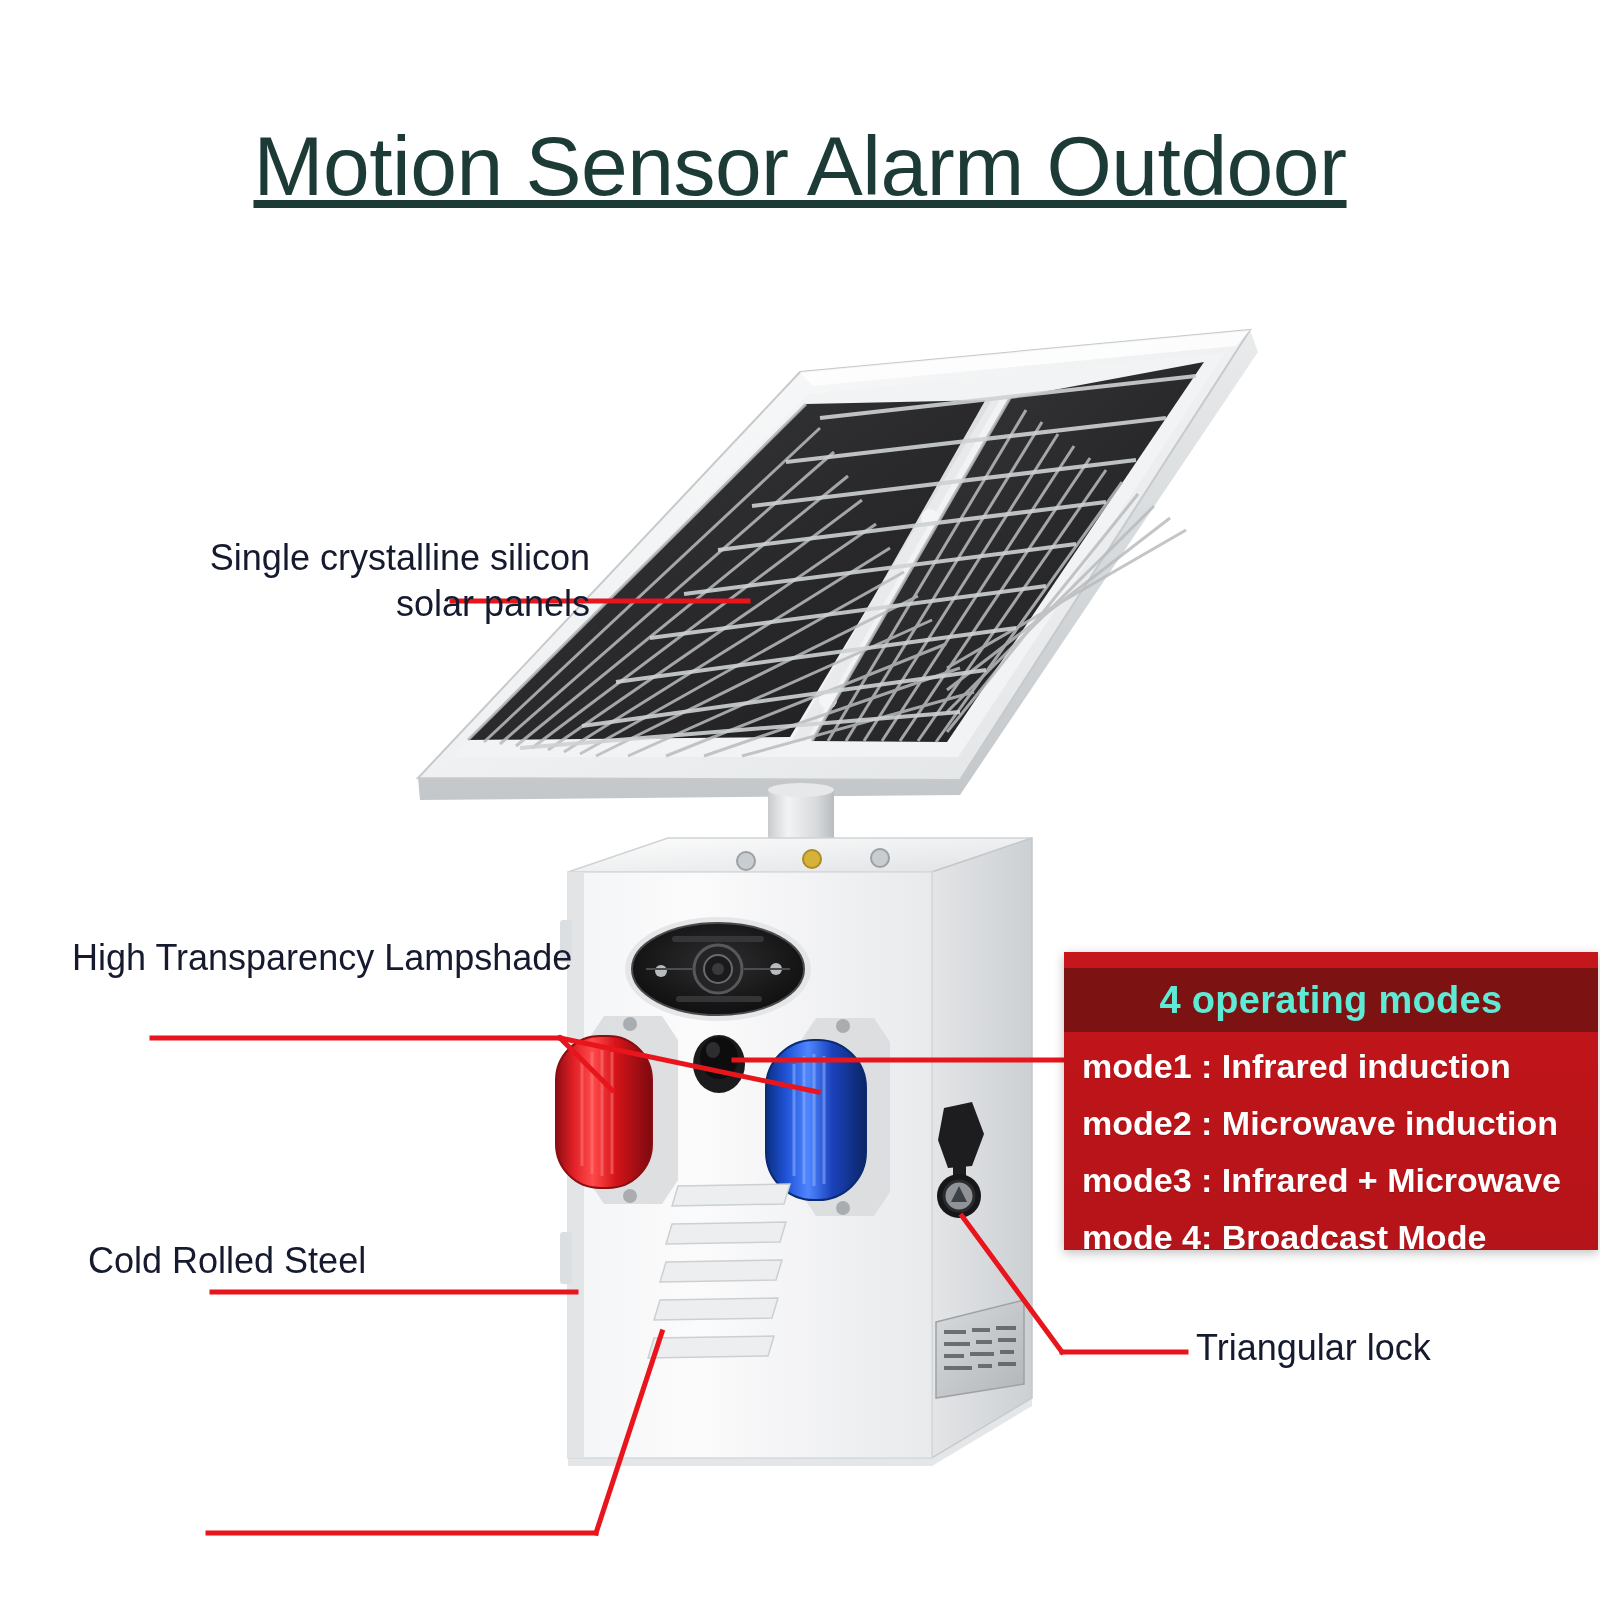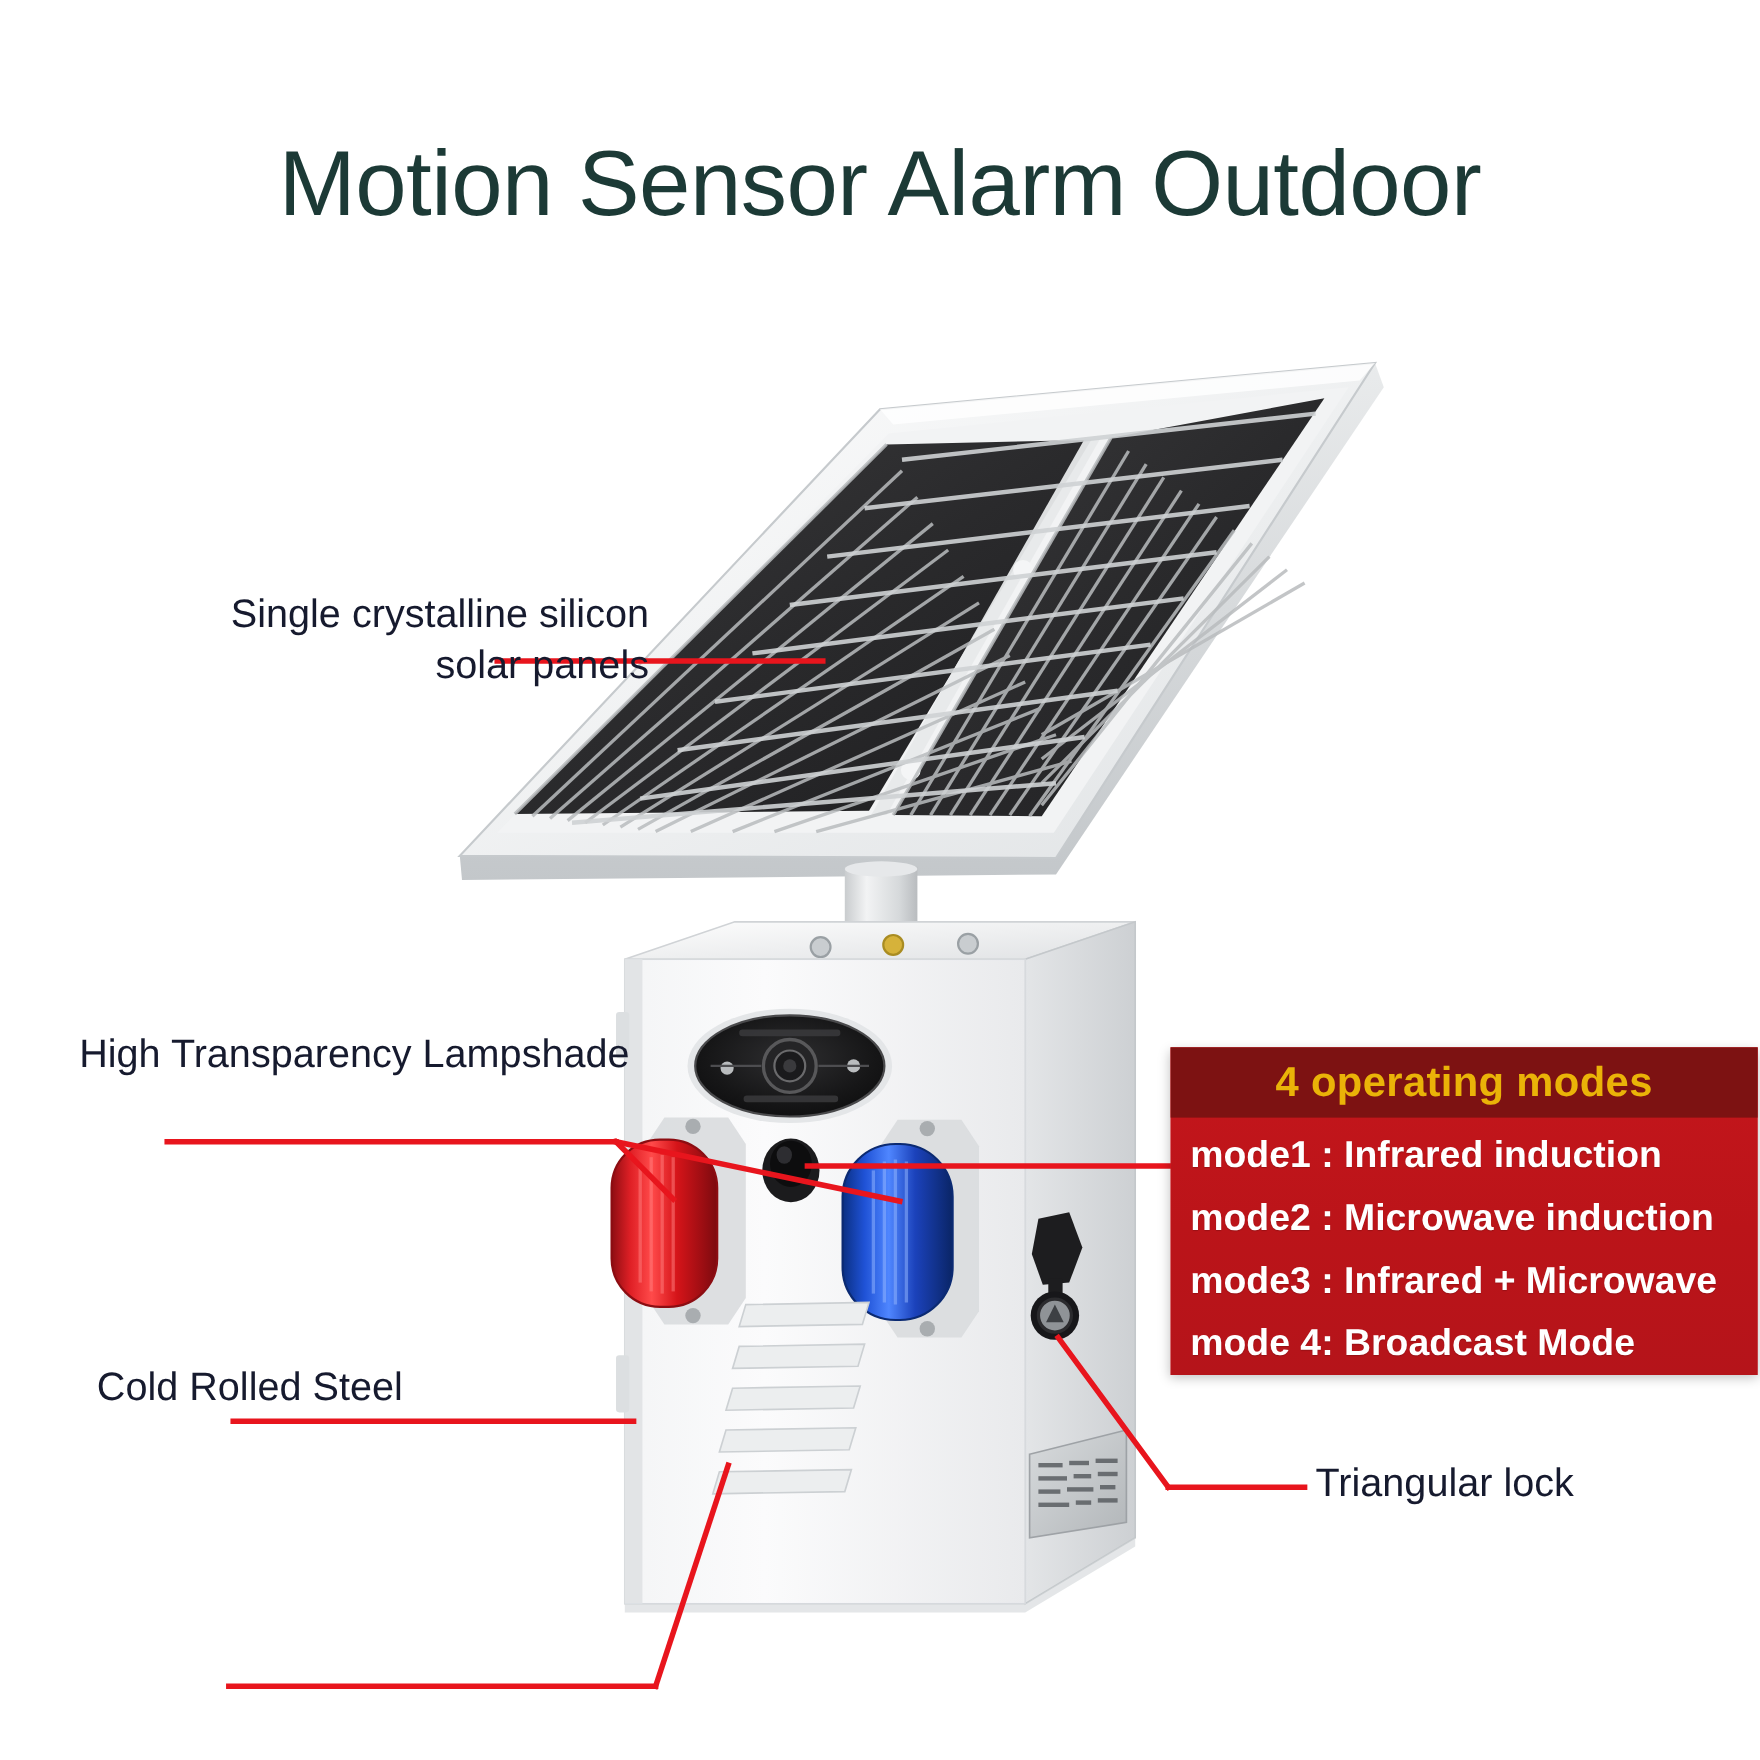--- a/index.html
+++ b/index.html
@@ -15,20 +15,21 @@
 
   
   .title{
     position:absolute;left:0;top:118px;width:1600px;
     text-align:center;
     font-size:84px;
     font-weight:400;
     letter-spacing:-0.5px;
     color:#1c3a36;
     white-space:nowrap;
+    text-decoration:underline;
   }
 
   
   .label{
     position:absolute;
     color:#161a2e;
     font-size:36px;
     font-weight:400;
     line-height:1.28;
     white-space:nowrap;
@@ -47,24 +48,25 @@
     left:1064px;top:952px;
     width:534px;height:298px;
     background:linear-gradient(180deg,#c5161c 0%,#bb1419 55%,#b5141a 100%);
     box-shadow:0 3px 10px rgba(0,0,0,.25);
     overflow:hidden;
   }
   .modebox-header{
     height:64px;
     background:#7d1212;
     display:flex;align-items:center;justify-content:center;
-    color:#eab308;
+    color:#5eead4;
     font-size:38px;
     font-weight:700;
     letter-spacing:.3px;
+    margin-top:16px;
   }
   .modebox-list{padding:6px 0 0 18px;}
   .mode-row{
     color:#ffffff;
     font-size:34px;
     line-height:57px;
     white-space:nowrap;
     text-shadow:0 1px 1px rgba(0,0,0,.18);
   }
   .mode-row .k{font-weight:700;}

